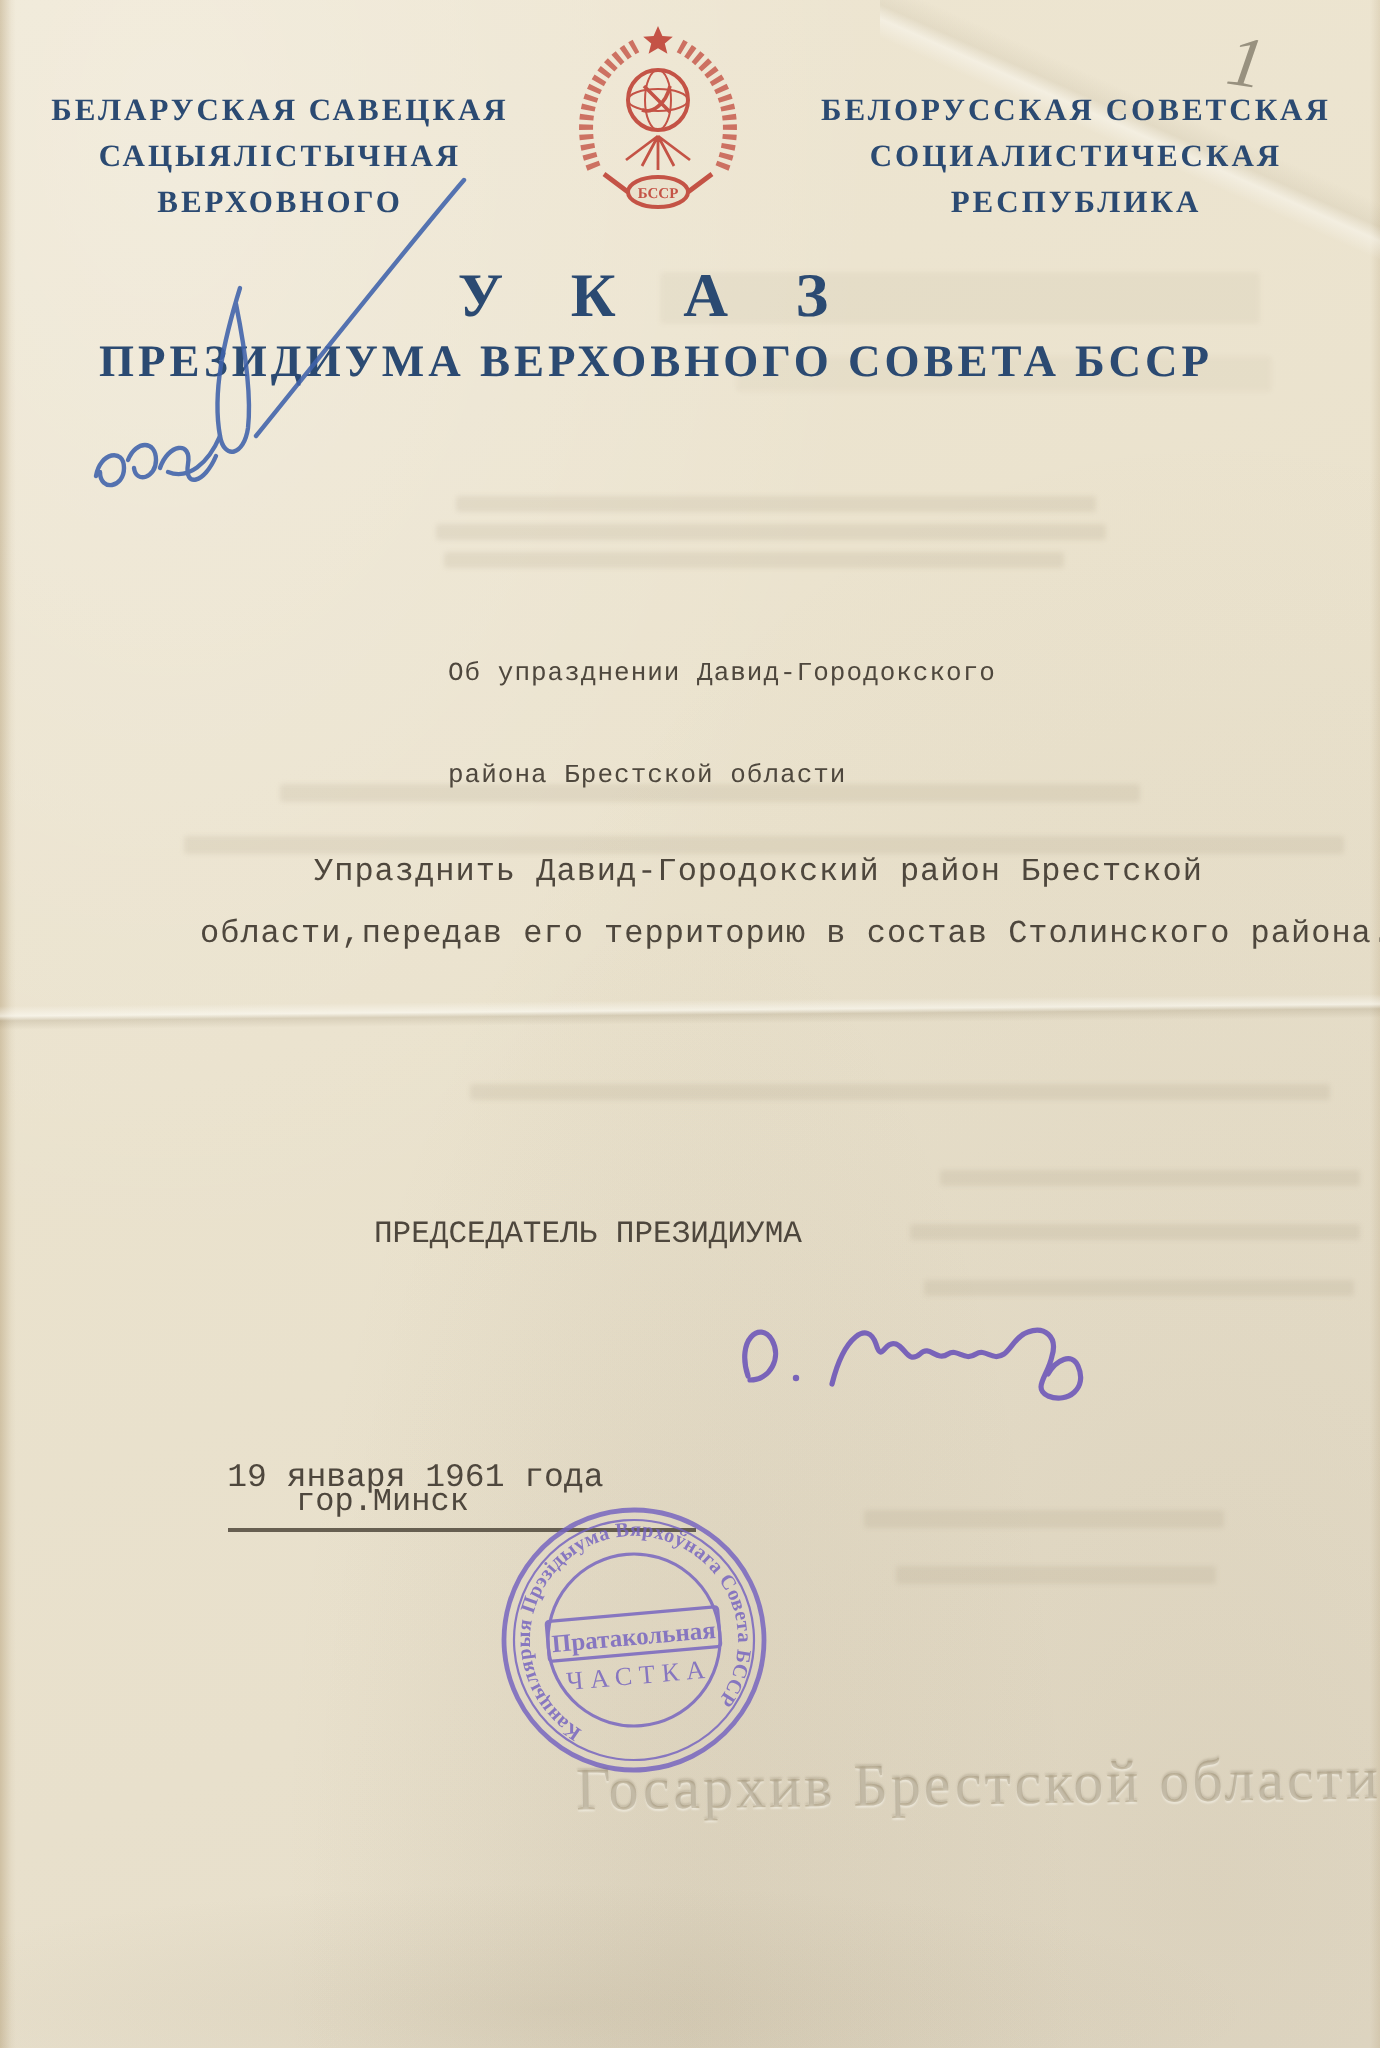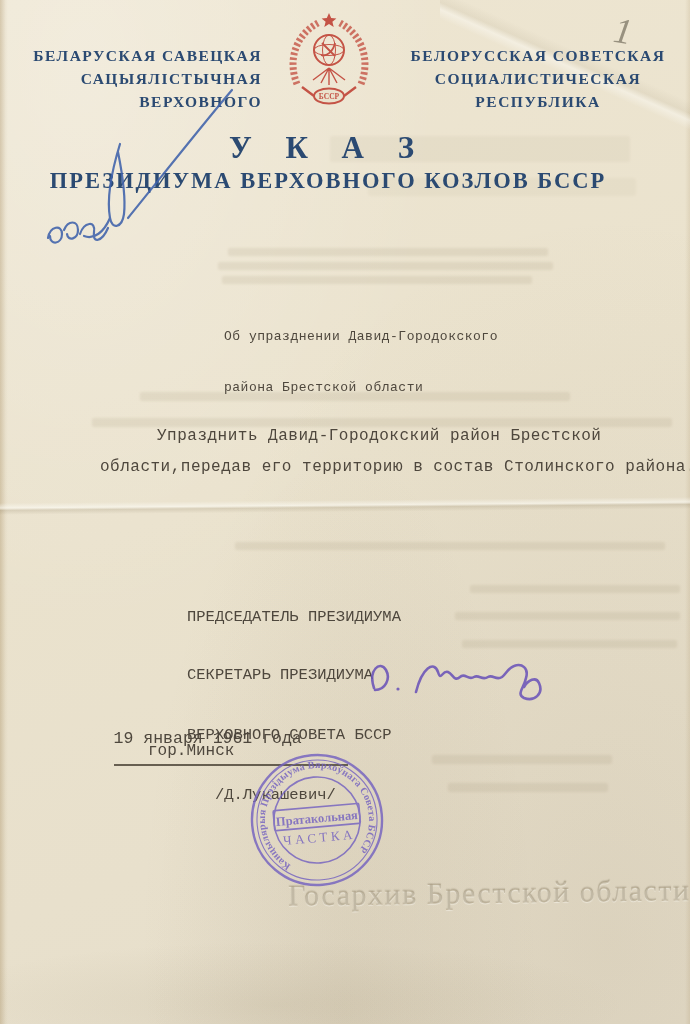--- a/index.html
+++ b/index.html
@@ -29,21 +29,21 @@
     background:linear-gradient(24deg, transparent 46%, rgba(255,255,252,0.38) 50%, rgba(120,105,70,0.08) 53%, transparent 58%);}
   .fold{position:absolute;left:-6px;top:500px;width:702px;height:12px;transform:rotate(-0.5deg);pointer-events:none;
     background:linear-gradient(to bottom, rgba(255,255,250,0) 0%, rgba(255,255,250,0.55) 42%, rgba(130,115,85,0.18) 62%, rgba(130,115,85,0) 100%);}
   .wrinkle-bottom{position:absolute;left:0;top:930px;width:690px;height:94px;pointer-events:none;
     background:radial-gradient(ellipse at 40% 80%, rgba(125,108,72,0.10), transparent 60%);}
 
   .ghost{position:absolute;background:rgba(148,134,104,0.13);filter:blur(1.3px);border-radius:2px;pointer-events:none;}
 
   .letterhead{position:absolute;color:var(--ink-blue);font-weight:bold;text-align:center;
     font-size:15.5px;line-height:23px;letter-spacing:1.5px;}
-  .lh-left{left:18px;top:44px;width:244px;text-align:right;}
+  .lh-left{left:18px;top:44px;width:244px;}
   .lh-right{left:388px;top:44px;width:300px;}
 
   .page-number{position:absolute;left:614px;top:10px;font-size:36px;font-style:italic;
     color:var(--pencil-gray);transform:rotate(9deg);opacity:.85;}
 
   .title-decree{position:absolute;left:0;top:130px;width:656px;text-align:center;
     color:var(--ink-blue);font-size:31px;font-weight:bold;letter-spacing:13px;}
   .title-issuer{position:absolute;left:0;top:168px;width:656px;text-align:center;
     color:var(--ink-blue);font-size:22.5px;font-weight:bold;letter-spacing:2px;}
 
@@ -115,21 +115,21 @@
       <path d="M46,58 L30,70 M46,58 L38,73 M46,58 L46,75 M46,58 L54,73 M46,58 L62,70" stroke-width="1.4"></path>
       <path d="M19,77 l12,9 M73,77 l-12,9" stroke-width="2.4"></path>
       <ellipse cx="46" cy="86" rx="15" ry="7.5" fill="#eae2cd" stroke-width="2"></ellipse>
       <text x="46" y="89" text-anchor="middle" font-size="7.5" font-weight="bold" fill="#c1473a" stroke="none" font-family="Liberation Serif, serif">БССР</text>
     </g>
   </svg>
 
   <div class="page-number">1</div>
 
   <div class="title-decree">У К А З</div>
-  <div class="title-issuer">ПРЕЗИДИУМА ВЕРХОВНОГО КОЗЛОВ БССР</div>
+  <div class="title-issuer">ПРЕЗИДИУМА ВЕРХОВНОГО СОВЕТА БССР</div>
 
   <svg class="pen-annotation" width="210" height="180" viewBox="0 0 210 180">
     <g stroke="#3f62ab" stroke-width="2.2" fill="none" stroke-linecap="round" stroke-linejoin="round" opacity="0.88">
       <path d="M192,12 C 168,40 122,98 88,140"></path>
       <path d="M80,66 C 72,92 66,118 70,140 C 72,152 82,150 84,136 C 86,118 82,94 78,74"></path>
       <path d="M70,140 C 64,154 54,162 44,158"></path>
       <path d="M8,160 C 10,148 22,146 22,156 C 22,166 10,168 10,158"></path>
       <path d="M24,152 C 28,142 38,142 38,152 C 38,161 28,164 27,156"></path>
       <path d="M40,156 C 44,144 56,142 54,154 C 52,166 62,164 68,150"></path>
     </g>
@@ -138,25 +138,20 @@
   <div class="tw subject">
     <div>Об упразднении Давид-Городокского</div>
     <div>района Брестской области</div>
   </div>
 
   <div class="tw body-line1">Упразднить Давид-Городокский район Брестской</div>
   <div class="tw body-line2">области,передав его территорию в состав Столинского района.</div>
 
   <div class="tw sig-chairman">
     <div>ПРЕДСЕДАТЕЛЬ ПРЕЗИДИУМА</div>
-  </div>
-  <div class="tw sig-secretary">
-    <div>СЕКРЕТАРЬ ПРЕЗИДИУМА</div>
-    <div>ВЕРХОВНОГО СОВЕТА БССР</div>
-    <div>   /Д.Лукашевич/</div>
   </div>
 
   <svg class="secretary-autograph" width="205" height="70" viewBox="0 0 205 70">
     <g stroke="#6b54b8" stroke-width="2.6" fill="none" stroke-linecap="round" stroke-linejoin="round" opacity="0.88">
       <path d="M16,48 C 10,30 22,20 28,30 C 33,39 27,50 17,50"></path>
       <circle cx="40" cy="49" r="1.6" fill="#6b54b8" stroke="none"></circle>
       <path d="M58,52 C 64,28 76,20 80,32 C 83,42 84,30 90,32 C 95,34 96,42 102,37 C 107,32 110,41 116,37 C 121,34 124,41 130,37 C 135,34 138,41 144,37 C 148,34 150,28 156,26 C 164,23 171,28 168,38 C 166,48 158,54 166,58 C 176,62 186,54 181,43 C 178,36 170,40 166,47"></path>
     </g>
   </svg>
 

